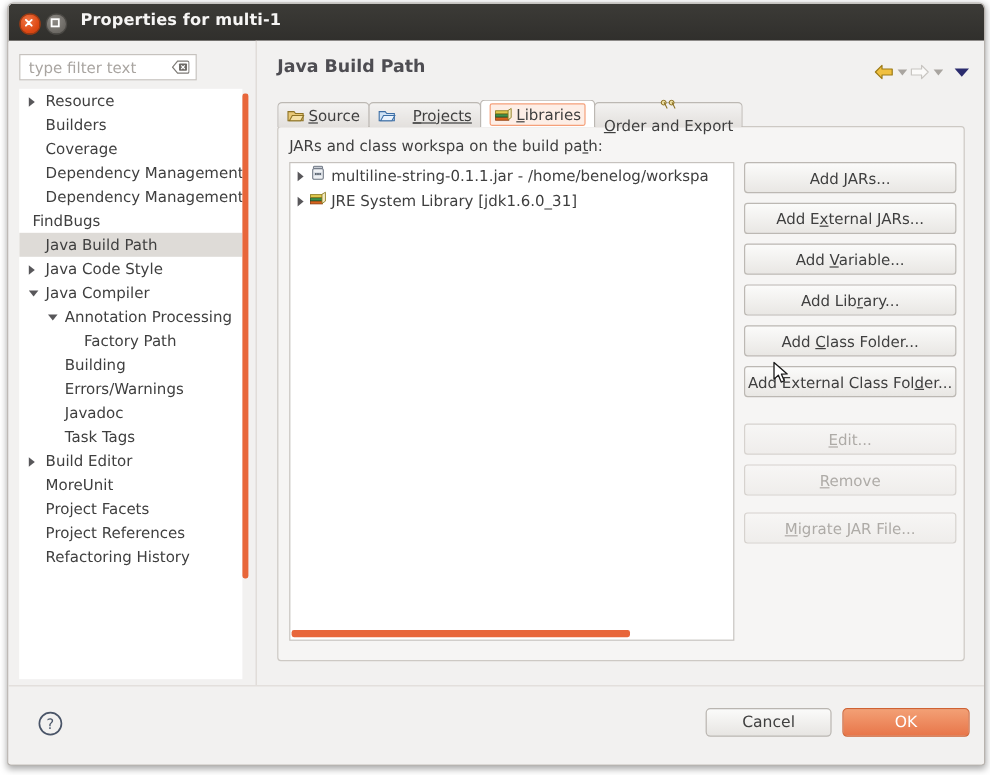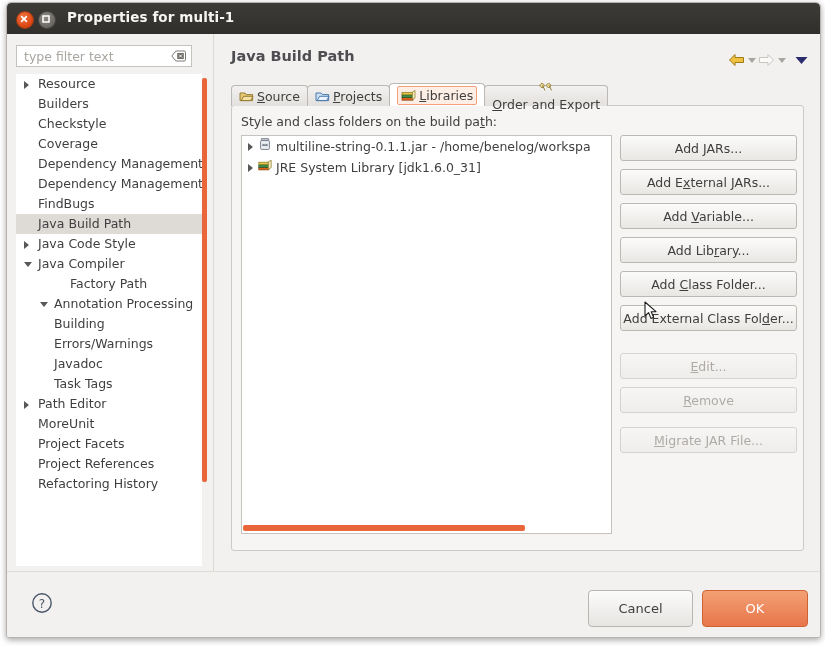--- a/index.html
+++ b/index.html
@@ -85,21 +85,21 @@
     position: absolute;
     left: 0px;
     top: 0px;
     width: 204px;
     height: 537px;
   }
   .filter-box {
     position: absolute;
     left: 9px;
     top: 11px;
-    width: 176px;
+    width: 148px;
     height: 22px;
     background: #ffffff;
     border: 1px solid #c6c2be;
     border-radius: 0;
     box-sizing: border-box;
   }
   .filter-input {
     position: absolute;
     left: 7px;
     top: 3px;
@@ -368,21 +368,21 @@
   }
   .help-icon {
     position: absolute;
     left: 24px;
     top: 20px;
     cursor: pointer;
   }
   .footer-btn {
     position: absolute;
     top: 18px;
-    height: 37px;
+    height: 24px;
     border-radius: 4px;
     font-family: inherit;
     font-size: 13px;
     cursor: pointer;
     box-sizing: border-box;
     padding: 0;
   }
   .btn-cancel {
     right: 127px;
     width: 105px;
@@ -445,67 +445,64 @@
       <div class="tree-panel">
 
       <div class="tree-item">
             <span class="twisty collapsed" style="left: 8px;"></span>
             <span class="tree-label" style="left: 22px;">Resource</span>
           </div>
           <div class="tree-item">
             <span class="tree-label" style="left: 22px;">Builders</span>
           </div>
           <div class="tree-item">
-            <span class="tree-label" style="left: 22px;">Checkstyle</span>
-          </div>
-          <div class="tree-item">
             <span class="tree-label" style="left: 22px;">Coverage</span>
           </div>
           <div class="tree-item">
             <span class="tree-label" style="left: 22px;">Dependency Management</span>
           </div>
           <div class="tree-item">
             <span class="tree-label" style="left: 22px;">Dependency Management</span>
           </div>
           <div class="tree-item">
-            <span class="tree-label" style="left: 22px; text-align: right;">FindBugs</span>
+            <span class="tree-label" style="left: 11px; text-align: right;">FindBugs</span>
           </div>
           <div class="tree-item selected">
             <span class="tree-label" style="left: 22px;">Java Build Path</span>
           </div>
           <div class="tree-item">
             <span class="twisty collapsed" style="left: 8px;"></span>
             <span class="tree-label" style="left: 22px;">Java Code Style</span>
           </div>
           <div class="tree-item">
             <span class="twisty expanded" style="left: 8px;"></span>
             <span class="tree-label" style="left: 22px;">Java Compiler</span>
           </div>
           <div class="tree-item">
-            <span class="tree-label" style="left: 54px;">Factory Path</span>
-          </div>
-          <div class="tree-item">
             <span class="twisty expanded" style="left: 24px;"></span>
             <span class="tree-label" style="left: 38px;">Annotation Processing</span>
           </div>
           <div class="tree-item">
+            <span class="tree-label" style="left: 54px;">Factory Path</span>
+          </div>
+          <div class="tree-item">
             <span class="tree-label" style="left: 38px; text-align: center;">Building</span>
           </div>
           <div class="tree-item">
             <span class="tree-label" style="left: 38px;">Errors/Warnings</span>
           </div>
           <div class="tree-item">
             <span class="tree-label" style="left: 38px;">Javadoc</span>
           </div>
           <div class="tree-item">
             <span class="tree-label" style="left: 38px;">Task Tags</span>
           </div>
           <div class="tree-item">
             <span class="twisty collapsed" style="left: 8px;"></span>
-            <span class="tree-label" style="left: 22px;">Path Editor</span>
+            <span class="tree-label" style="left: 22px;">Build Editor</span>
           </div>
           <div class="tree-item">
             <span class="tree-label" style="left: 22px;">MoreUnit</span>
           </div>
           <div class="tree-item">
             <span class="tree-label" style="left: 22px;">Project Facets</span>
           </div>
           <div class="tree-item">
             <span class="tree-label" style="left: 22px;">Project References</span>
           </div>
@@ -548,21 +545,21 @@
               <span style="display: flex;">
                 <svg width="15" height="14" viewBox="0 0 15 14">
                   <path d="M1 4 H6 L7.3 5.6 H13.6 V11.6 H1 Z" fill="#e8c877" stroke="#8d7326" stroke-width="0.9"></path>
                   <path d="M2.2 11.6 L4.6 7.3 H14 L11.6 11.6 Z" fill="#f4e0a4" stroke="#8d7326" stroke-width="0.9"></path>
                 </svg>
               </span>
               <span><u>S</u>ource</span>
             </span>
           </div>
           <div class="tab">
-            <span style="display: flex; align-items: center; gap: 3px;">
+            <span style="display: flex; align-items: center; gap: 14px; text-decoration: underline;">
               <span style="display: flex;">
                 <svg width="15" height="14" viewBox="0 0 15 14">
                   <path d="M1 4 H6 L7.3 5.6 H13.6 V11.6 H1 Z" fill="#cfe2f5" stroke="#3c6ea5" stroke-width="0.9"></path>
                   <path d="M2.2 11.6 L4.6 7.3 H14 L11.6 11.6 Z" fill="#eaf3fd" stroke="#3c6ea5" stroke-width="0.9"></path>
                 </svg>
               </span>
               <span><u>P</u>rojects</span>
             </span>
           </div>
           <div class="tab active">
@@ -586,21 +583,21 @@
                   <path d="M3.4 5.3 L6 10.5 M10 5.3 L12.6 10.5" stroke="#8d7326" stroke-width="0.9" fill="none"></path>
                 </svg>
               </span>
               <span><u>O</u>rder and Export</span>
             </span>
           </div>
         </div>
 
       <div class="group">
         <div class="group-label">
-          <span>Style and class folders on the build pa</span><u>t</u><span>h:</span>
+          <span>JARs and class workspa on the build pa</span><u>t</u><span>h:</span>
         </div>
 
         <div class="listbox">
 
           <div class="list-row"><span class="row-twisty"></span><span class="row-icon"><svg width="14" height="14" viewBox="0 0 14 14">
                   <rect x="3.2" y="1.6" width="7.6" height="2" rx="0.4" fill="#c8cdd4" stroke="#6b7380" stroke-width="0.8"></rect>
                   <rect x="2.6" y="3.6" width="8.8" height="8.8" rx="1" fill="#eef1f4" stroke="#6b7380" stroke-width="0.9"></rect>
                   <rect x="3.6" y="6.4" width="6.8" height="3.2" fill="#d9dee4"></rect>
                   <circle cx="5.2" cy="8" r="0.85" fill="#4a5562"></circle>
                   <circle cx="7" cy="8" r="0.85" fill="#4a5562"></circle>

